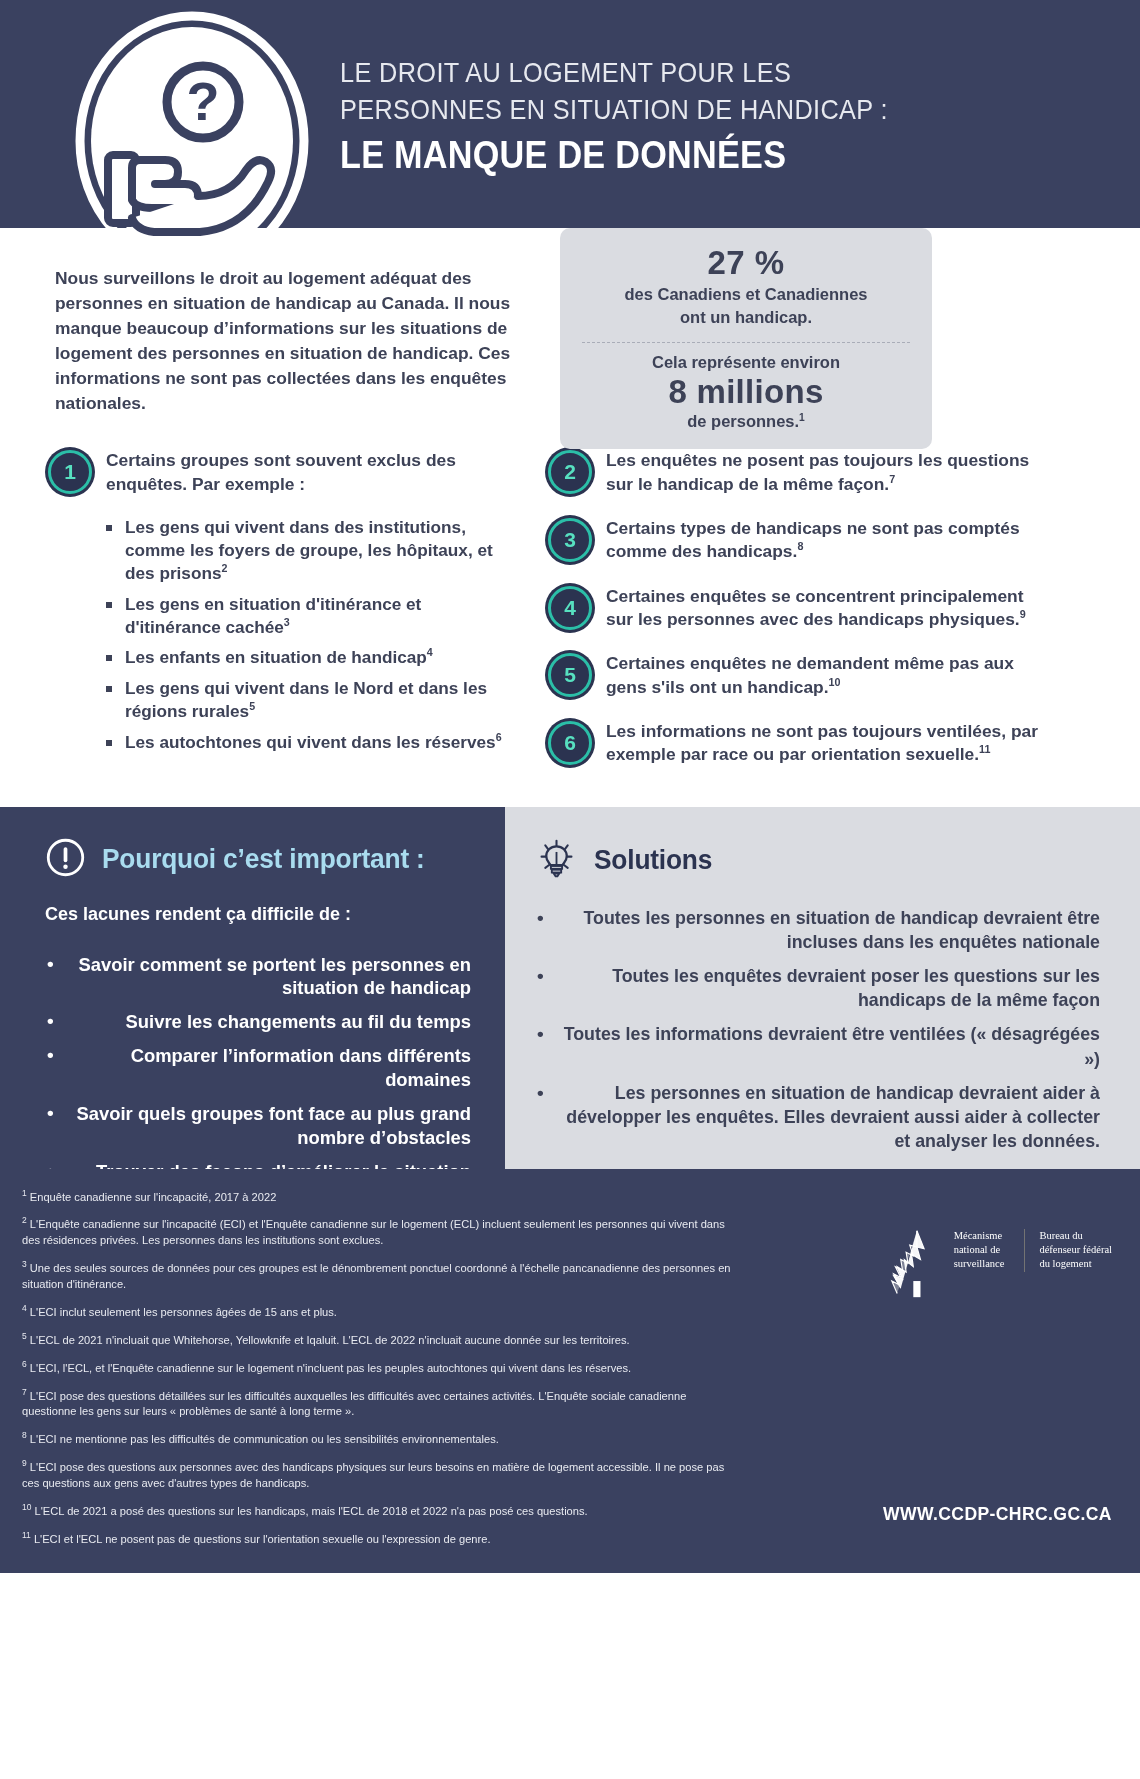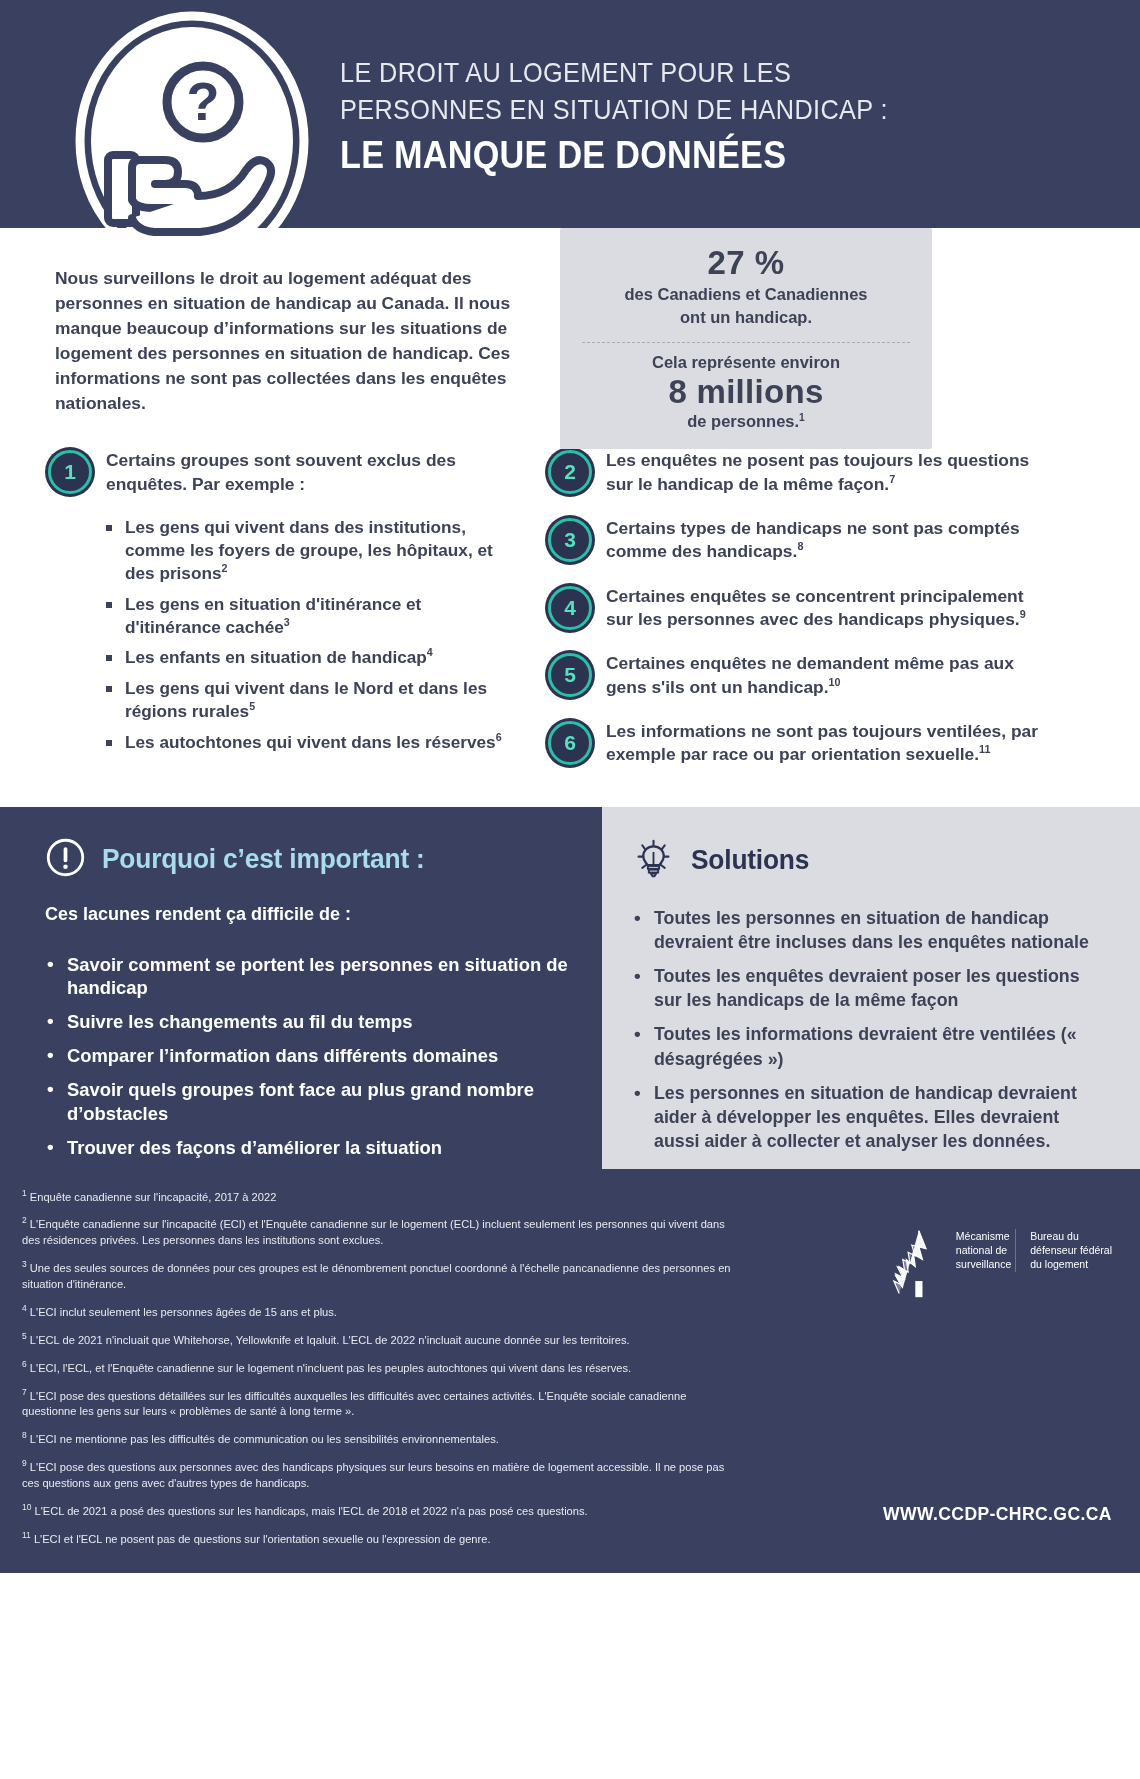--- a/index.html
+++ b/index.html
@@ -67,21 +67,21 @@
     font-weight: bold;
     line-height: 1.44;
     padding-top: 4px;
   }
   .stat-box {
     position: absolute;
     left: 560px;
     top: 228px;
     width: 372px;
     background: #dadce1;
-    border-radius: 2px;
+    border-radius: 10px;
     padding: 16px 18px 18px 18px;
     text-align: center;
     color: #3d4257;
   }
   .stat-big {
     font-size: 33px;
     font-weight: bold;
     letter-spacing: 0.5px;
   }
   .stat-sub {
@@ -166,21 +166,21 @@
     background: #3d4257;
   }
 
   
   .panels {
     display: flex;
     margin-top: 20px;
     height: 362px;
   }
   .panel-why {
-    width: 602px;
+    width: 505px;
     background: #3a4160;
     padding: 30px 34px 20px 45px;
     color: #ffffff;
   }
   .panel-sol {
     flex: 1;
     background: #dadce1;
     padding: 30px 40px 38px 30px;
     color: #3d4257;
   }
@@ -205,20 +205,21 @@
     margin-bottom: 28px;
   }
   .panel-bullets { list-style: none; }
   .panel-bullets li {
     position: relative;
     padding-left: 22px;
     margin-bottom: 10px;
     font-size: 18.4px;
     font-weight: bold;
     line-height: 1.3;
+    text-align: right;
   }
   .panel-bullets li::before {
     content: "\2022";
     position: absolute;
     left: 2px;
     top: -1px;
     font-size: 19px;
   }
   .panel-sol .panel-bullets li { font-size: 17.8px; line-height: 1.36; }
 
@@ -246,24 +247,25 @@
   .brand {
     position: absolute;
     right: 28px;
     top: 60px;
     display: flex;
     align-items: flex-start;
     gap: 12px;
   }
   .brand-text {
     display: flex;
-    gap: 4px;
+    gap: 20px;
     color: #ffffff;
     font-size: 10.5px;
     line-height: 1.38;
+    font-family: Liberation Serif, serif;
   }
   .brand-col2 {
     border-left: 1px solid #737373;
     padding-left: 14px;
   }
   .url {
     position: absolute;
     right: 28px;
     bottom: 48px;
     color: #ffffff;

